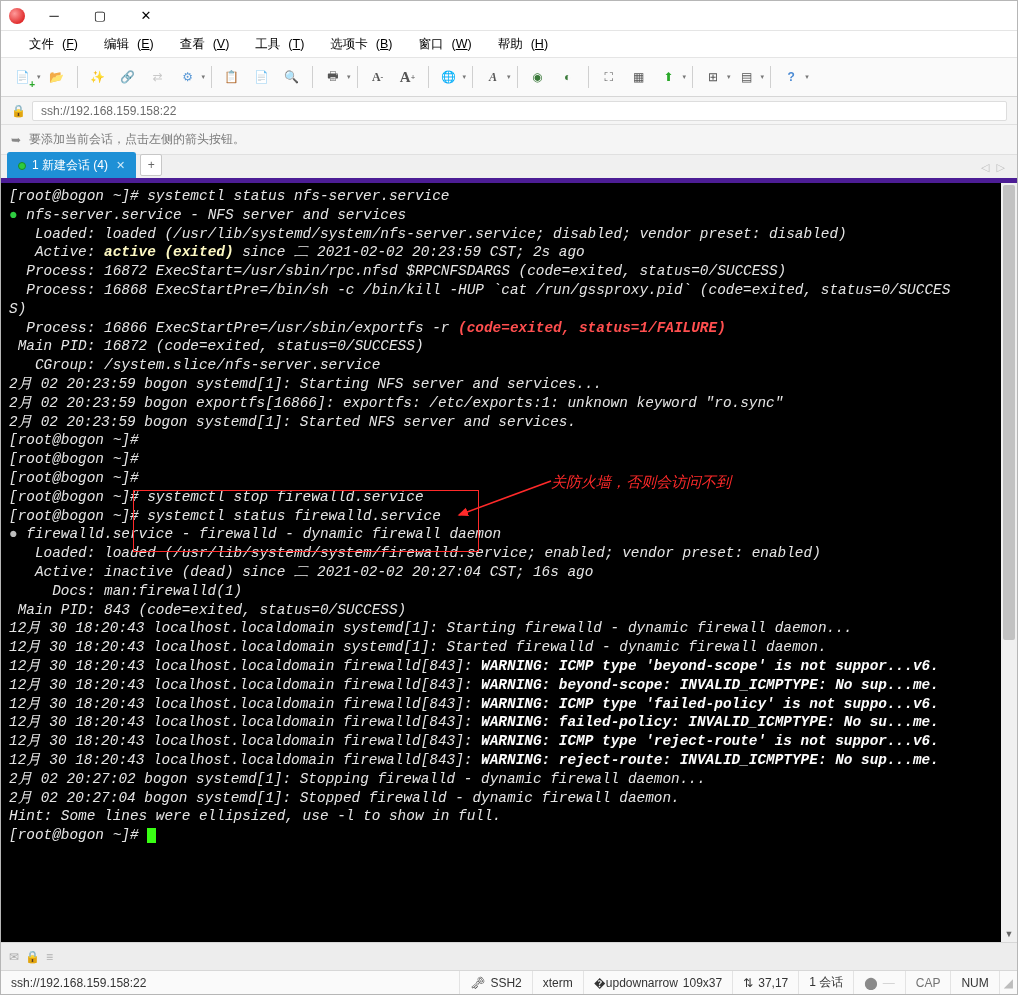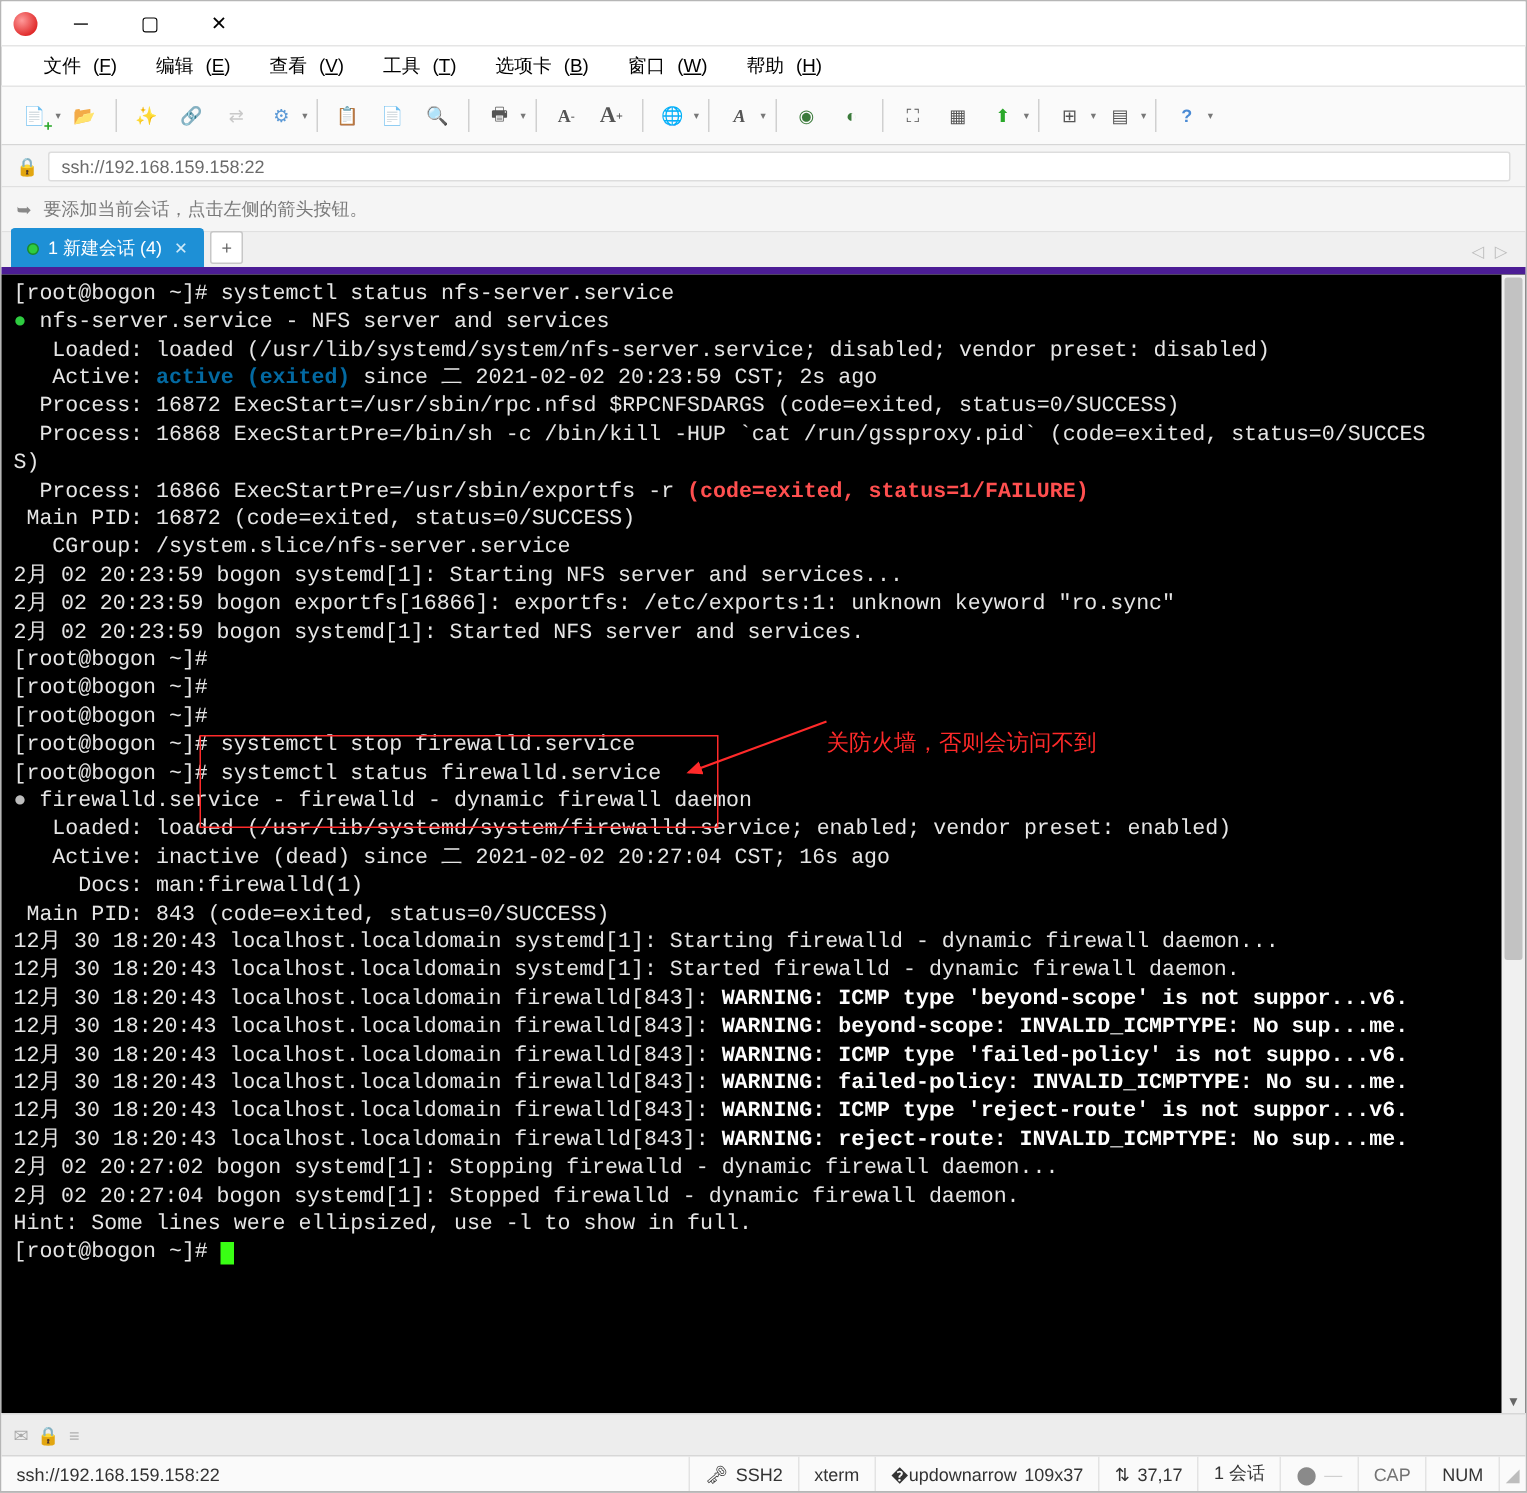--- a/index.html
+++ b/index.html
@@ -22,26 +22,26 @@
   .addressbar .url { flex:1; background:#fff; border:1px solid #ddd; border-radius:2px; padding:2px 8px; color:#6b6b6b; height:20px; display:flex; align-items:center; font-size:12px; }
   .sessionbar { height: 30px; display:flex; align-items:center; padding: 0 10px; gap:8px; background:#f5f5f5; border-bottom:1px solid #e0e0e0; color:#7a7a7a; font-size:12px; }
   .sessionbar .arrow-icon { color:#888; }
   .tabstrip { height: 28px; display:flex; align-items:flex-end; background:#f0f0f0; border-bottom:5px solid #4c1d95; padding-left:6px; position:relative; }
   .tab { height: 26px; display:flex; align-items:center; padding: 0 10px 0 10px; font-size:12px; border:1px solid #c7c7c7; border-bottom:none; background:#fff; border-radius:3px 3px 0 0; margin-right:2px; }
   .tab.active { background:#1e90d6; color:#fff; border-color:#1e90d6;}
   .tab .dot { width:8px;height:8px;border-radius:50%;background:#2ecc40;margin-right:6px;border:1px solid #1a8a2a;}
   .tab .x { margin-left:8px; font-size:11px; color:#cfe9f8;}
   .newtab { width:22px;height:22px; margin-left:2px; margin-bottom:2px; display:flex;align-items:center;justify-content:center; border:1px solid #c7c7c7; background:#fff; border-radius:2px; color:#666; }
   .tabstrip .tabnav { position:absolute; right:10px; bottom:4px; color:#bdbdbd; font-size:11px; letter-spacing:2px;}
-  .terminal-wrap { flex:1; position:relative; background:#000; overflow:hidden; }
+  .terminal-wrap { flex:1; position:relative; background:#000; overflow:hidden;font-style:italic; }
   .terminal { position:absolute; inset:0 16px 0 0; padding: 4px 6px 6px 8px; font-family: "Consolas","Courier New",monospace; font-size:14.4px; line-height:18.8px; color:#e5e5e5; white-space:pre; }
   .scrollbar { position:absolute; top:0; right:0; width:16px; height:100%; background:#f0f0f0; }
   .scrollbar .thumb { position:absolute; left:2px; right:2px; top:2px; height:60%; background:#c2c2c2; border-radius:2px;}
   .scrollbar .arrow { position:absolute; left:0; right:0; height:16px; display:flex; align-items:center; justify-content:center; font-size:9px; color:#666; }
-  .scrollbar .arrow.up { top:0;} .scrollbar .arrow.down { bottom:0;} .c-bgreen { color:#0369a1; font-weight:bold;}
+  .scrollbar .arrow.up { top:0;} .scrollbar .arrow.down { bottom:0;} .c-bgreen { color:#fef9c3; font-weight:bold;}
   .c-red { color:#ff4f4f; font-weight:bold;margin-top:16px;}
   .c-white { color:#fdfdfd; font-weight:bold;}
   .bullet-g::before{content:"● ";color:#2ecc40;} .bullet-w::before{content:"● ";color:#bdbdbd;}
   .cursor { display:inline-block; width:9px; height:15px; background:#39ff14; vertical-align:text-bottom;}
   .redbox { position:absolute; border:1.5px solid #ff2a2a; pointer-events:none;}
   .annot { position:absolute; color:#ff2a2a; font-family:"Microsoft YaHei",sans-serif; font-size:15px; font-weight:500; white-space:nowrap;}
   .sendbar { height: 28px; display:flex; align-items:center; padding:0 8px; gap:6px; background:#ededed; border-top:1px solid #d7d7d7; color:#a9a9a9; font-size:12px;}
   .sendbar .sendicon { color:#a9a9a9; }
   .sendbar input { flex:1; border:none; background:transparent; color:#a9a9a9; font-size:12px; outline:none;}
   .sendbar .lock2, .sendbar .menu2 { color:#b0b0b0; }
@@ -144,21 +144,21 @@
     <div class="terminal" id="term"><div><span>[root@bogon ~]# systemctl status nfs-server.service</span></div><div class="bullet-g"><span>nfs-server.service - NFS server and services</span></div><div><span>   Loaded: loaded (/usr/lib/systemd/system/nfs-server.service; disabled; vendor preset: disabled)</span></div><div><span>   Active: </span><span class="c-bgreen">active (exited)</span><span> since 二 2021-02-02 20:23:59 CST; 2s ago</span></div><div><span>  Process: 16872 ExecStart=/usr/sbin/rpc.nfsd $RPCNFSDARGS (code=exited, status=0/SUCCESS)</span></div><div><span>  Process: 16868 ExecStartPre=/bin/sh -c /bin/kill -HUP `cat /run/gssproxy.pid` (code=exited, status=0/SUCCES</span></div><div><span>S)</span></div><div><span>  Process: 16866 ExecStartPre=/usr/sbin/exportfs -r </span><span class="c-red">(code=exited, status=1/FAILURE)</span></div><div><span> Main PID: 16872 (code=exited, status=0/SUCCESS)</span></div><div><span>   CGroup: /system.slice/nfs-server.service</span></div><div><span></span></div><div><span>2月 02 20:23:59 bogon systemd[1]: Starting NFS server and services...</span></div><div><span>2月 02 20:23:59 bogon exportfs[16866]: exportfs: /etc/exports:1: unknown keyword "ro.sync"</span></div><div><span>2月 02 20:23:59 bogon systemd[1]: Started NFS server and services.</span></div><div><span>[root@bogon ~]# </span></div><div><span>[root@bogon ~]# </span></div><div><span>[root@bogon ~]# </span></div><div><span>[root@bogon ~]# systemctl stop firewalld.service</span></div><div><span>[root@bogon ~]# systemctl status firewalld.service</span></div><div class="bullet-w"><span>firewalld.service - firewalld - dynamic firewall daemon</span></div><div><span>   Loaded: loaded (/usr/lib/systemd/system/firewalld.service; enabled; vendor preset: enabled)</span></div><div><span>   Active: inactive (dead) since 二 2021-02-02 20:27:04 CST; 16s ago</span></div><div><span>     Docs: man:firewalld(1)</span></div><div><span> Main PID: 843 (code=exited, status=0/SUCCESS)</span></div><div><span></span></div><div><span>12月 30 18:20:43 localhost.localdomain systemd[1]: Starting firewalld - dynamic firewall daemon...</span></div><div><span>12月 30 18:20:43 localhost.localdomain systemd[1]: Started firewalld - dynamic firewall daemon.</span></div><div><span>12月 30 18:20:43 localhost.localdomain firewalld[843]: </span><span class="c-white">WARNING: ICMP type 'beyond-scope' is not suppor...v6.</span></div><div><span>12月 30 18:20:43 localhost.localdomain firewalld[843]: </span><span class="c-white">WARNING: beyond-scope: INVALID_ICMPTYPE: No sup...me.</span></div><div><span>12月 30 18:20:43 localhost.localdomain firewalld[843]: </span><span class="c-white">WARNING: ICMP type 'failed-policy' is not suppo...v6.</span></div><div><span>12月 30 18:20:43 localhost.localdomain firewalld[843]: </span><span class="c-white">WARNING: failed-policy: INVALID_ICMPTYPE: No su...me.</span></div><div><span>12月 30 18:20:43 localhost.localdomain firewalld[843]: </span><span class="c-white">WARNING: ICMP type 'reject-route' is not suppor...v6.</span></div><div><span>12月 30 18:20:43 localhost.localdomain firewalld[843]: </span><span class="c-white">WARNING: reject-route: INVALID_ICMPTYPE: No sup...me.</span></div><div><span>2月 02 20:27:02 bogon systemd[1]: Stopping firewalld - dynamic firewall daemon...</span></div><div><span>2月 02 20:27:04 bogon systemd[1]: Stopped firewalld - dynamic firewall daemon.</span></div><div><span>Hint: Some lines were ellipsized, use -l to show in full.</span></div><div><span>[root@bogon ~]# </span><span class="cursor"></span></div></div>
     <div class="redbox" style="left:132px; top:307px; width:346px; height:62px;"></div>
     <svg class="arrow-red" style="left:450px; top:292px; width:110px; height:50px;">
       <defs>
           <marker id="ah" markerWidth="8" markerHeight="8" refX="6" refY="3" orient="auto">
             <path d="M0,0 L7,3 L0,6 Z" fill="#ff2a2a"></path>
           </marker>
         </defs>
       <line x1="100" y1="6" x2="8" y2="40" stroke="#ff2a2a" stroke-width="1.5" marker-end="url(#ah)"></line>
     </svg>
-    <div class="annot" style="left:550px; top:303px;">关防火墙，否则会访问不到</div>
+    <div class="annot" style="left:550px; top:290px;">关防火墙，否则会访问不到</div>
     <div class="scrollbar">
       <div class="arrow up">▲</div>
       <div class="thumb"></div>
       <div class="arrow down">▼</div>
     </div>
   </div>
 
   <div class="sendbar">
     <span class="sendicon">✉</span>
     <span class="lock2">🔒</span>

